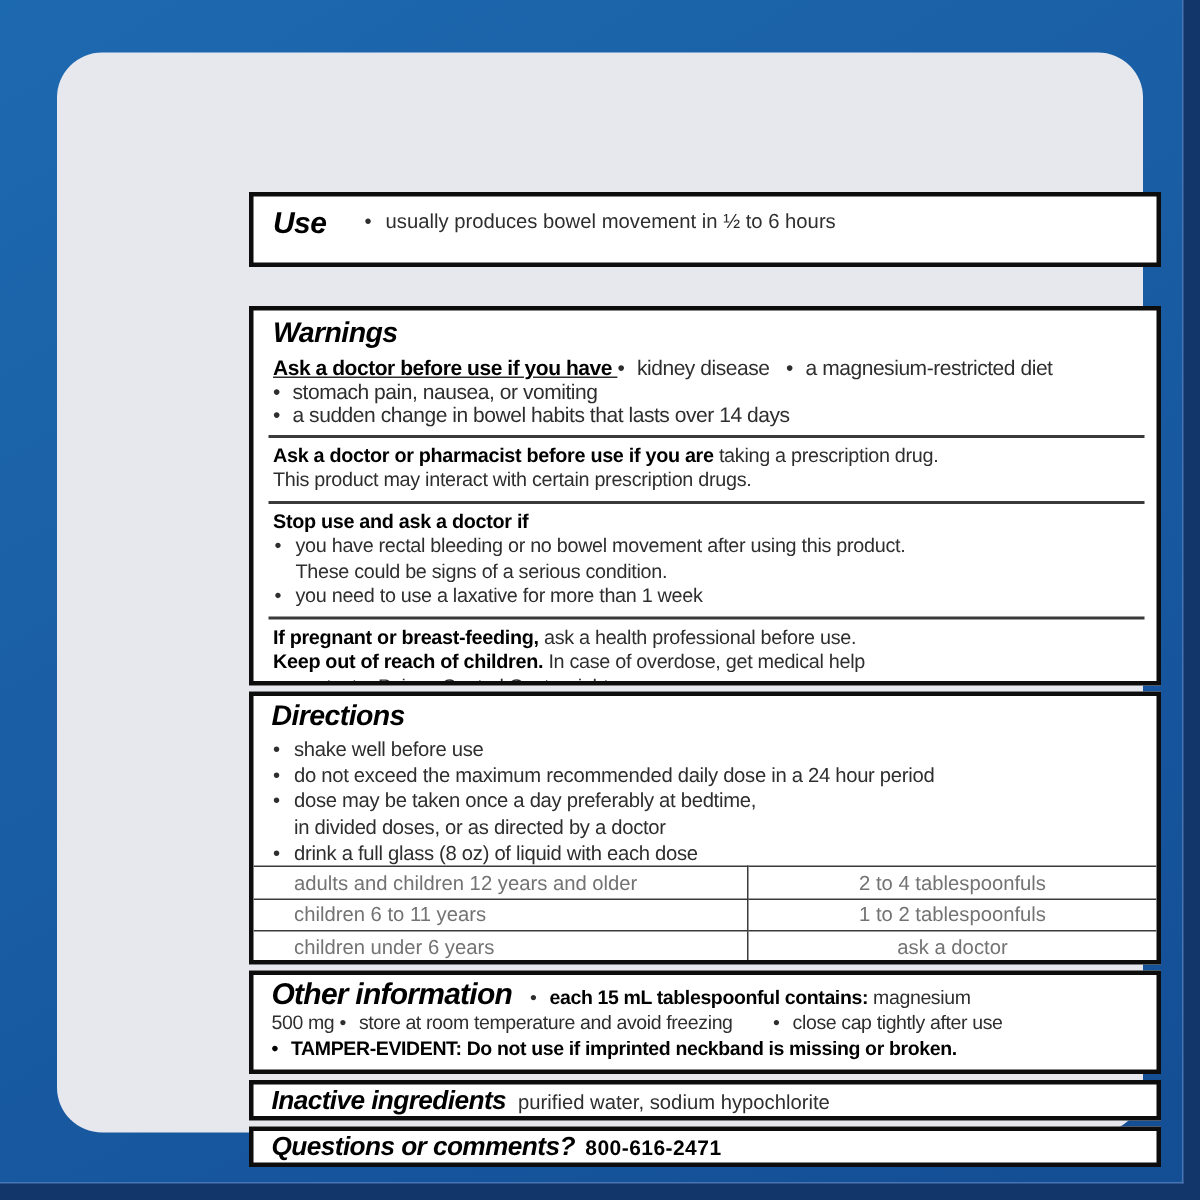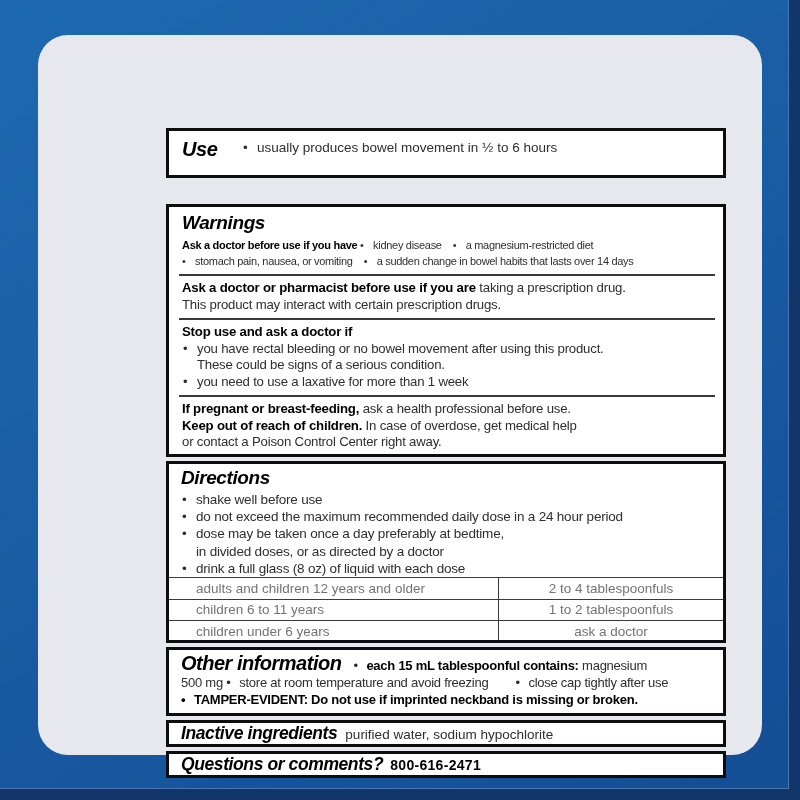--- a/index.html
+++ b/index.html
@@ -12,21 +12,21 @@
   .scene{position:relative;width:800px;height:800px;overflow:hidden;}
   .bg{
     position:absolute;left:0;top:0;width:788px;height:788px;
     background:linear-gradient(150deg,#1d69b0 0%,#1a5fa5 40%,#15539b 80%,#144e94 100%);
     border-right:1px solid #4975b2;border-bottom:1px solid #4975b2;
   }
   .card{
     position:absolute;left:38px;top:35px;width:724px;height:720px;
     background:#e7e7ee;border-radius:30px;
   }
-  .label{position:absolute;left:128px;top:93px;width:560px;}
+  .label{position:absolute;left:128px;top:93px;width:608px;}
   .box{
     box-sizing:border-box;background:#fff;border:3px solid #0d0d0d;
     margin-bottom:4px;overflow:hidden;color:#2e2e2e;
   }
   b{color:#000;}
   .hd{font-style:italic;font-weight:bold;color:#000;font-size:19px;margin:0;letter-spacing:-0.4px;}
 
   
   .box-use{height:50px;display:flex;padding:6px 10px 0 13px;}
   .box-use .hd{width:60px;flex:none;font-size:20px;padding-top:1px;}
@@ -36,21 +36,21 @@
   .bullet::before{content:"\2022";position:absolute;left:1px;}
   .cont{padding-left:15px;}
 
   .ib{position:relative;padding-left:13px;margin-right:27px;display:inline-block;}
   .ib::before{content:"\2022";position:absolute;left:0;}
   .ib:last-child{margin-right:0;}
 
   
   .box-warnings{height:253px;padding:3px 11px 0 13px;margin-top:26px;}
   .box-warnings .hd{margin:2px 0 4px;}
-  .w1{font-size:11px;line-height:15.5px;letter-spacing:-0.3px;}
+  .w1{font-size:14px;line-height:15.5px;letter-spacing:-0.3px;text-decoration:underline;}
   .w1 .ib{margin-right:11px;}
   .w-block{font-size:13.2px;line-height:16.5px;letter-spacing:-0.2px;}
   .divider{border-top:2px solid #3a3a3a;margin:5px -3px 4px;}
 
   
   .box-directions{height:182px;padding:2px 0 0;display:flex;flex-direction:column;}
   .d-pad{padding:0 12px;}
   .box-directions .hd{margin:1px 0 2px;}
   .d-list{font-size:13.5px;line-height:17.2px;letter-spacing:-0.2px;}
   table.dosage{width:100%;border-collapse:collapse;margin-top:auto;font-size:13.5px;color:#737373;}

